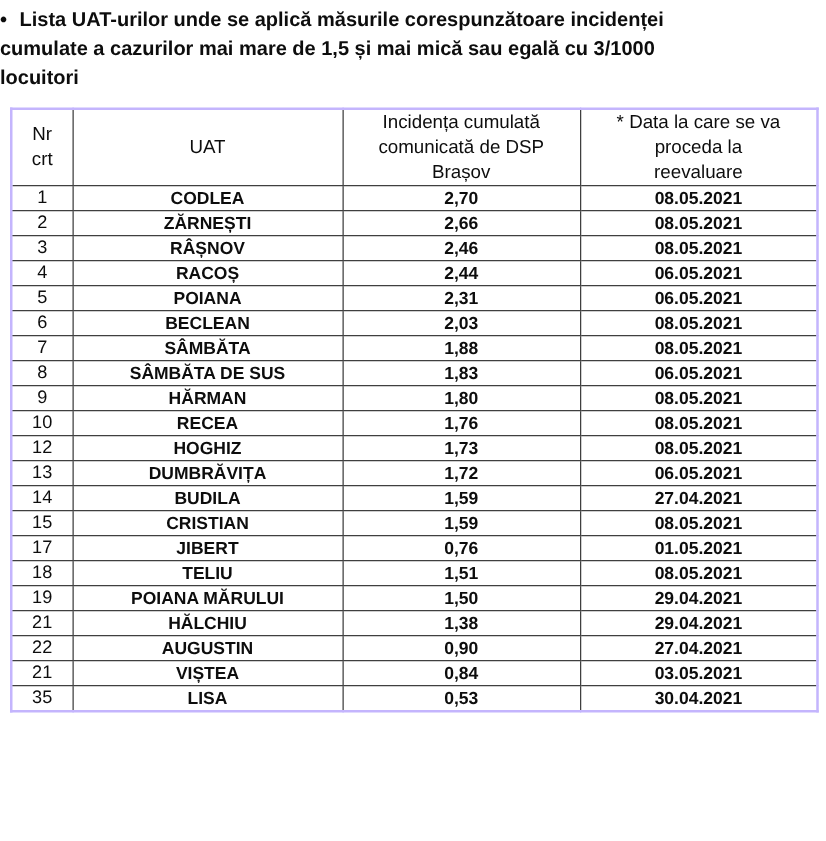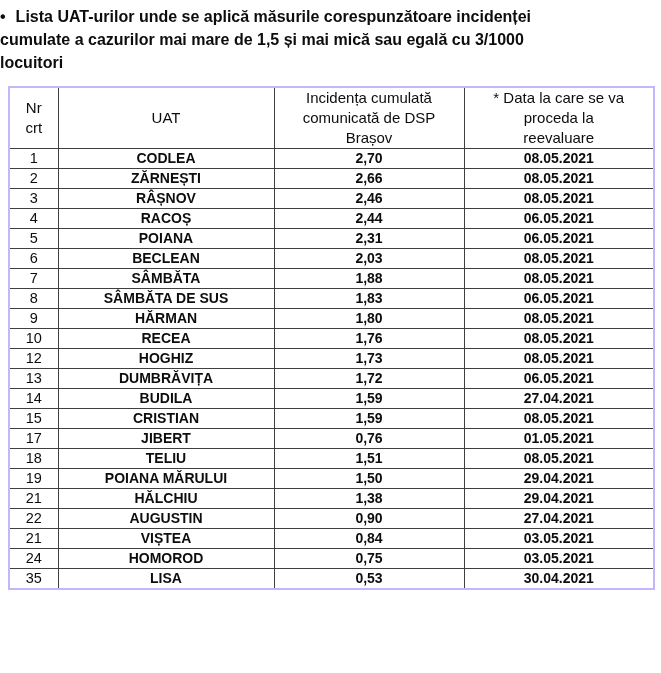--- a/index.html
+++ b/index.html
@@ -208,25 +208,19 @@
     <td class="col-inc">0,90</td>
     <td class="col-date">27.04.2021</td>
   </tr>
       <tr>
     <td class="col-nr">21</td>
     <td class="col-uat">VIȘTEA</td>
     <td class="col-inc">0,84</td>
     <td class="col-date">03.05.2021</td>
   </tr>
       <tr>
-    <td class="col-nr">24</td>
-    <td class="col-uat">HOMOROD</td>
-    <td class="col-inc">0,75</td>
-    <td class="col-date">03.05.2021</td>
-  </tr>
-      <tr>
     <td class="col-nr">35</td>
     <td class="col-uat">LISA</td>
     <td class="col-inc">0,53</td>
     <td class="col-date">30.04.2021</td>
   </tr>
     </tbody>
 </table>
 
 </body></html>

